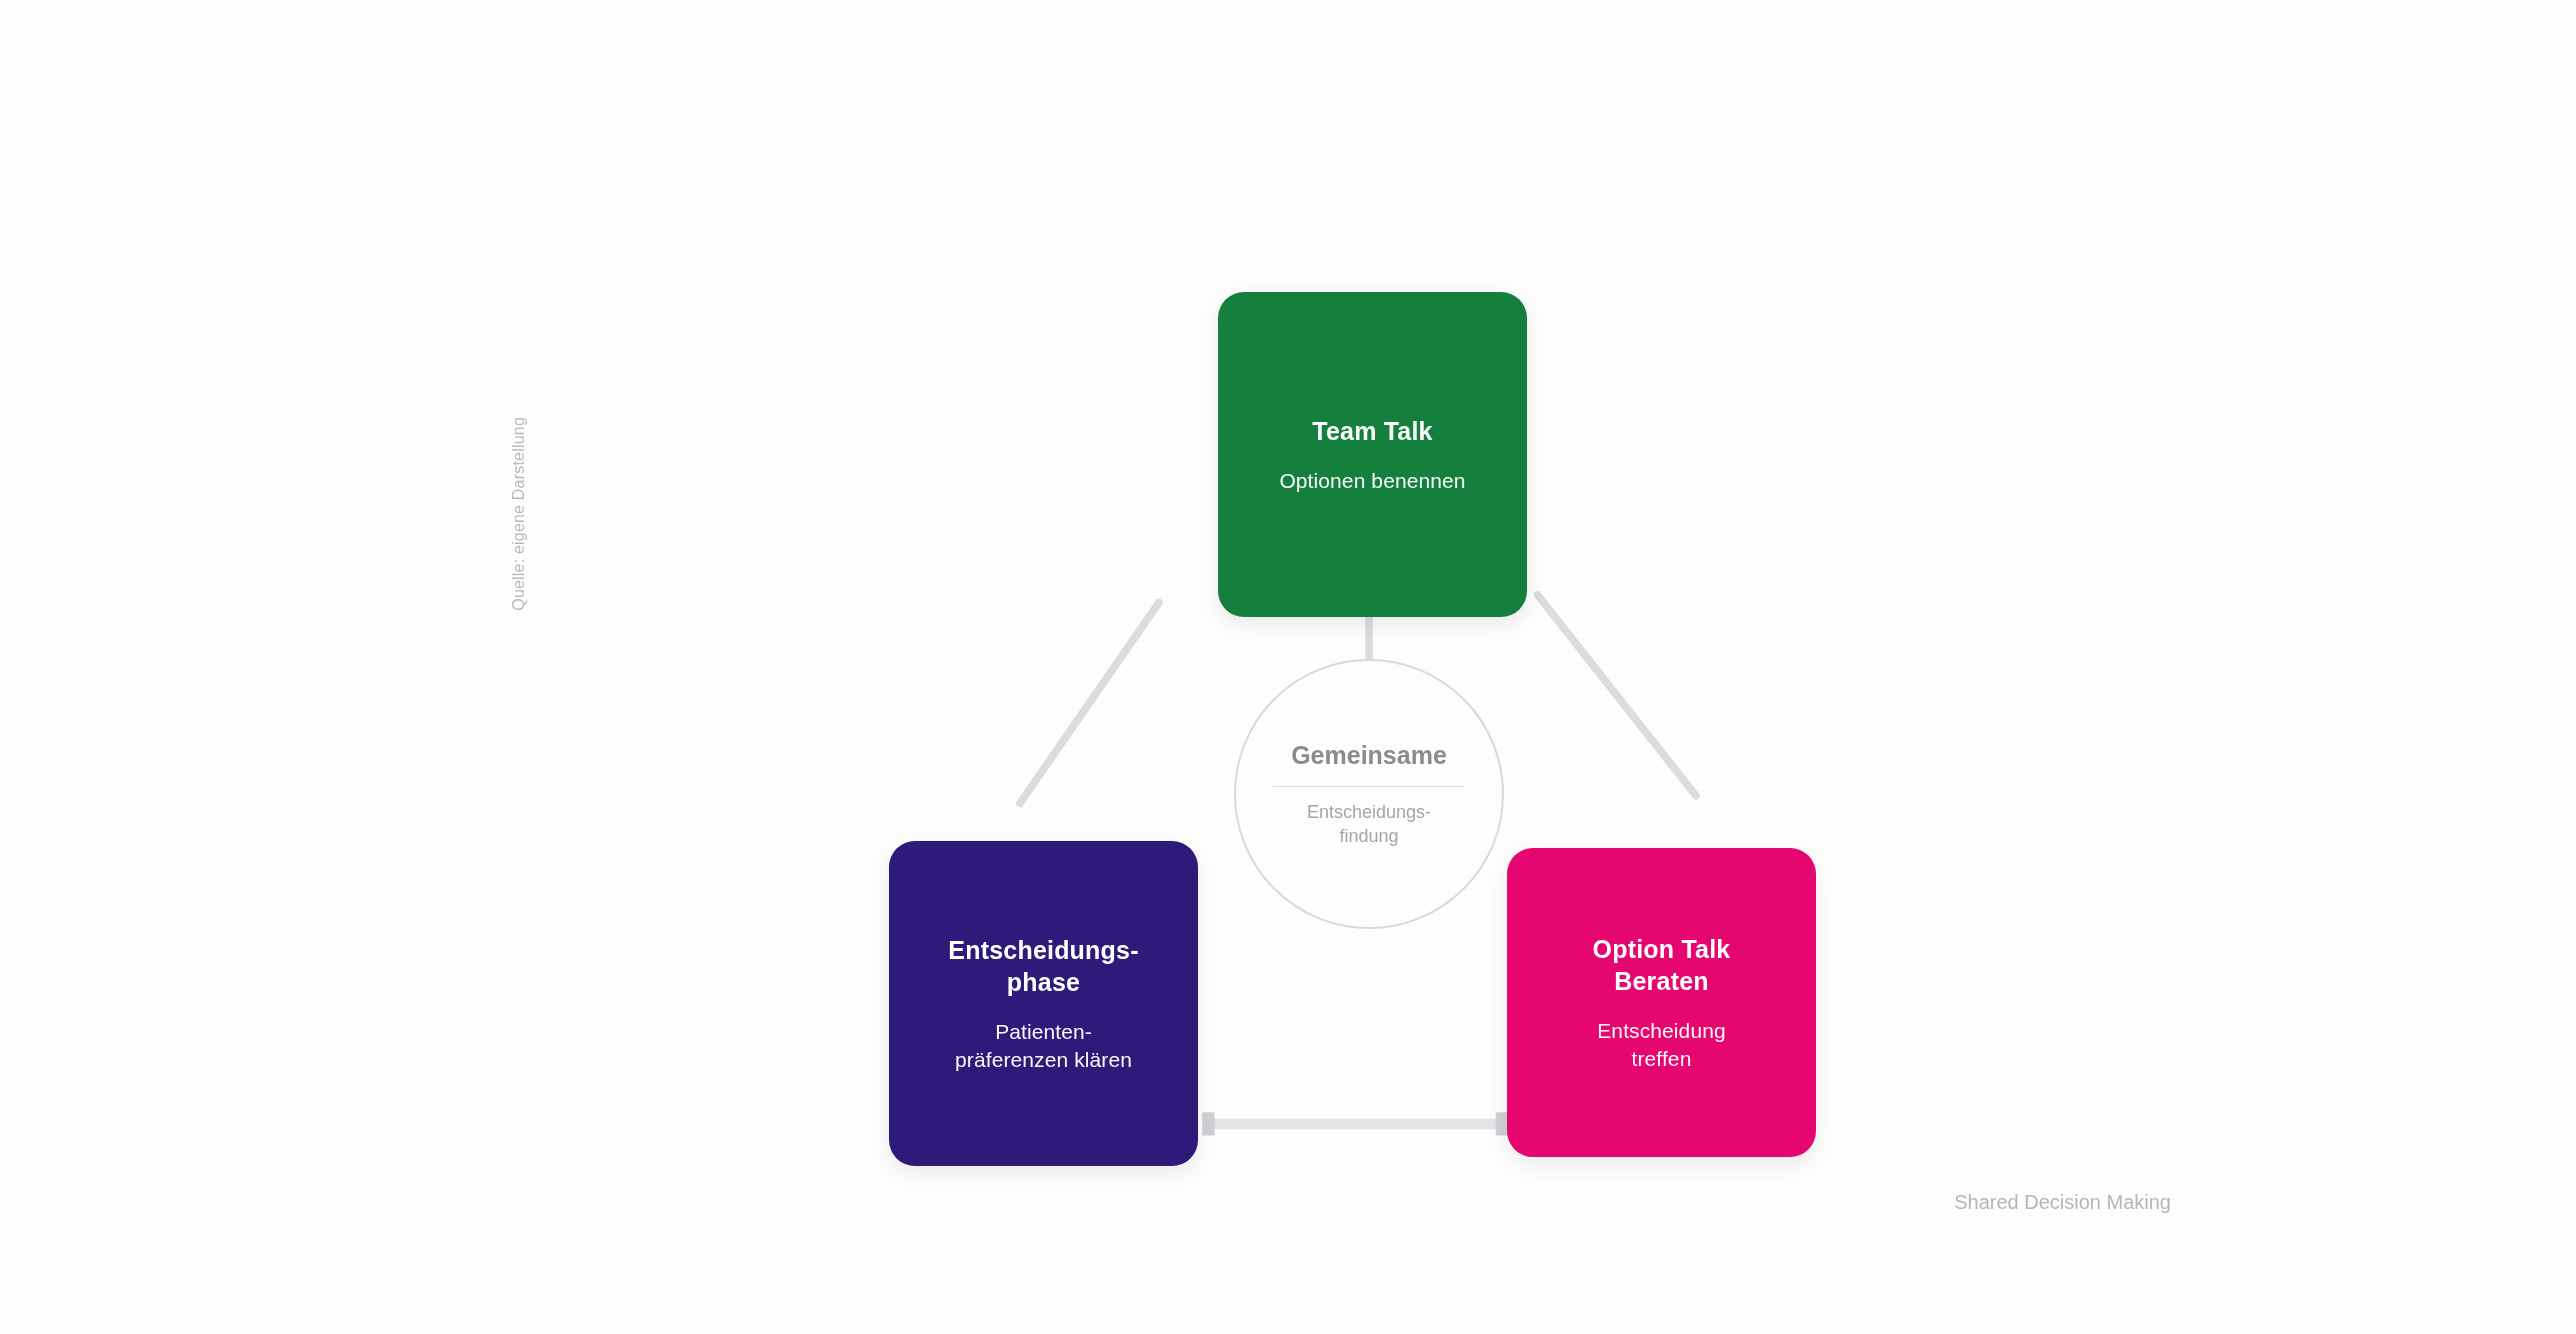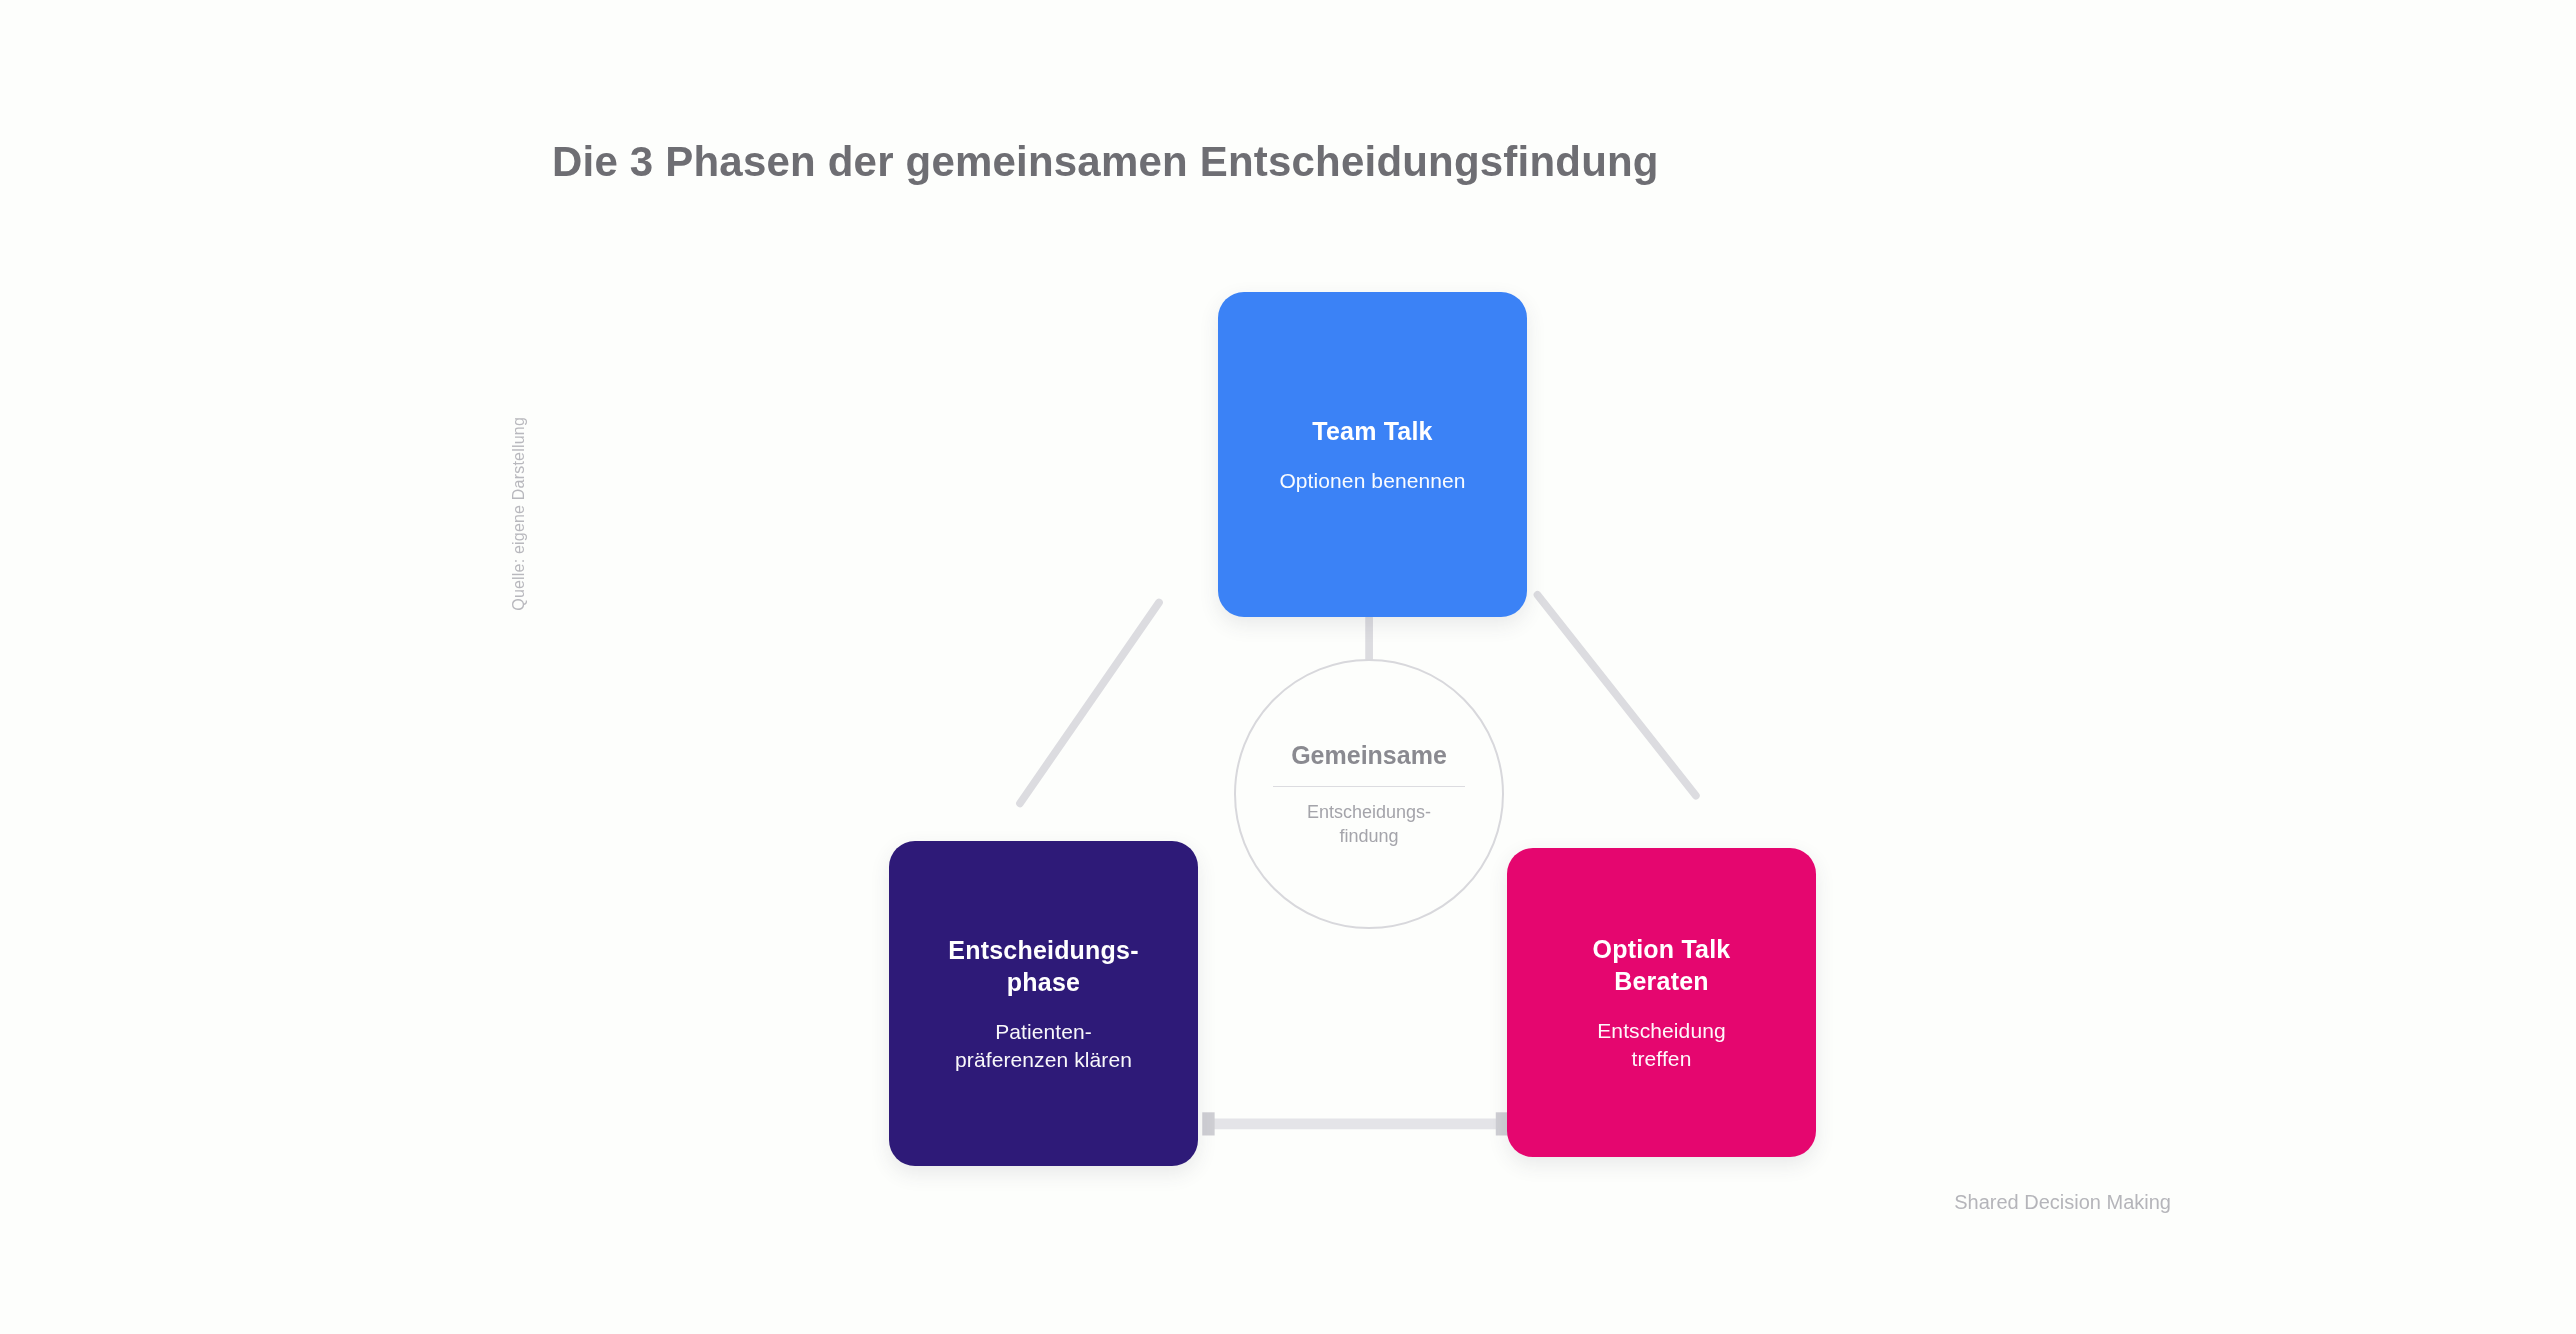--- a/index.html
+++ b/index.html
@@ -103,21 +103,21 @@
     padding: 0 23px;
     margin-top: 20px;
     opacity: 0.97;
   }
 
   #box-assess {
     left: 1218px;
     top: 292px;
     width: 309px;
     height: 325px;
-    background: #3b82f6;
+    background: #15803d;
   }
   #box-options {
     left: 889px;
     top: 841px;
     width: 309px;
     height: 325px;
     background: #2E1A78;
   }
   #box-decision {
     left: 1507px;
@@ -162,21 +162,20 @@
     color: #a4a4aa;
     line-height: 1.3;
     padding: 0 26px;
   }
 </style>
 </head>
 <body>
 
 <div id="canvas">
 
-  <div id="page-title">Die 3 Phasen der gemeinsamen Entscheidungsfindung</div>
 
   <svg id="connectors" viewBox="0 0 3334 1727" width="2576" height="1334" xmlns="http://www.w3.org/2000/svg">
 
     <line x1="1500" y1="780" x2="1320" y2="1040" stroke="#dcdce0" stroke-width="10" stroke-linecap="round"></line>
 
     <line x1="1990" y1="770" x2="2195" y2="1030" stroke="#dcdce0" stroke-width="10" stroke-linecap="round"></line>
 
     <line x1="1772" y1="800" x2="1772" y2="856" stroke="#dcdce0" stroke-width="10" stroke-linecap="round"></line>
 
     <line x1="1560" y1="1455" x2="1948" y2="1455" stroke="#e4e4e8" stroke-width="14" stroke-linecap="butt"></line>

